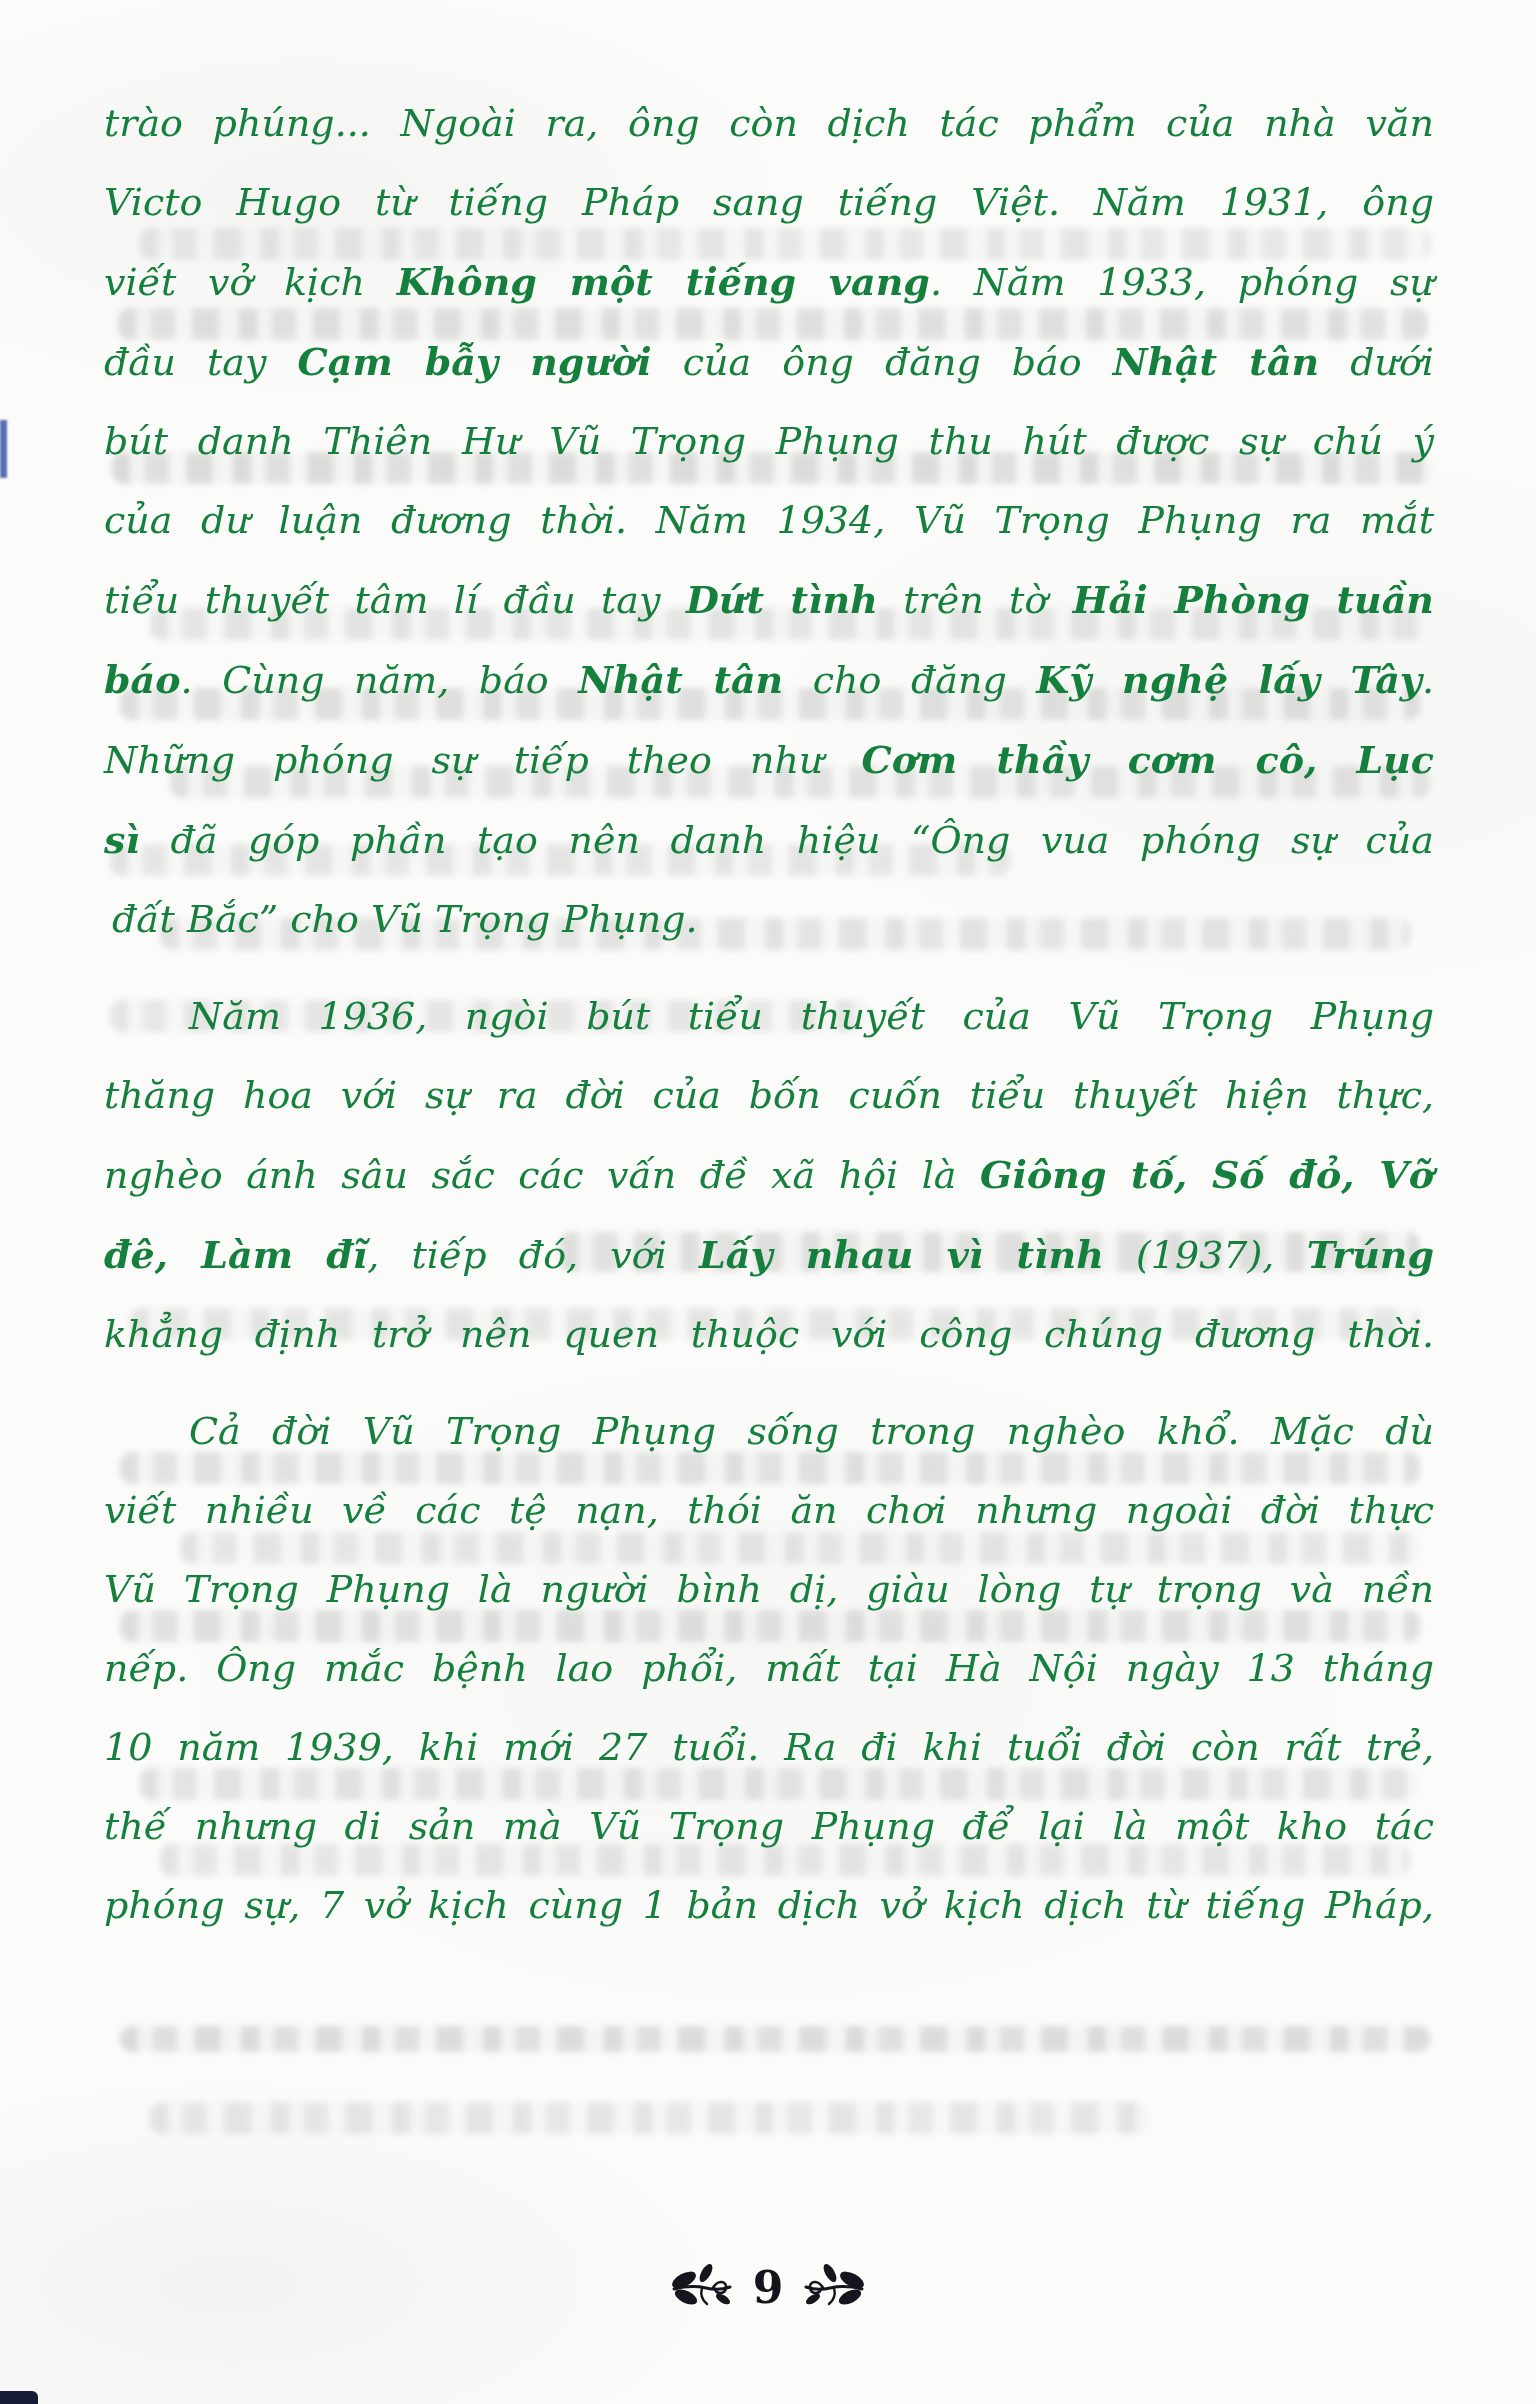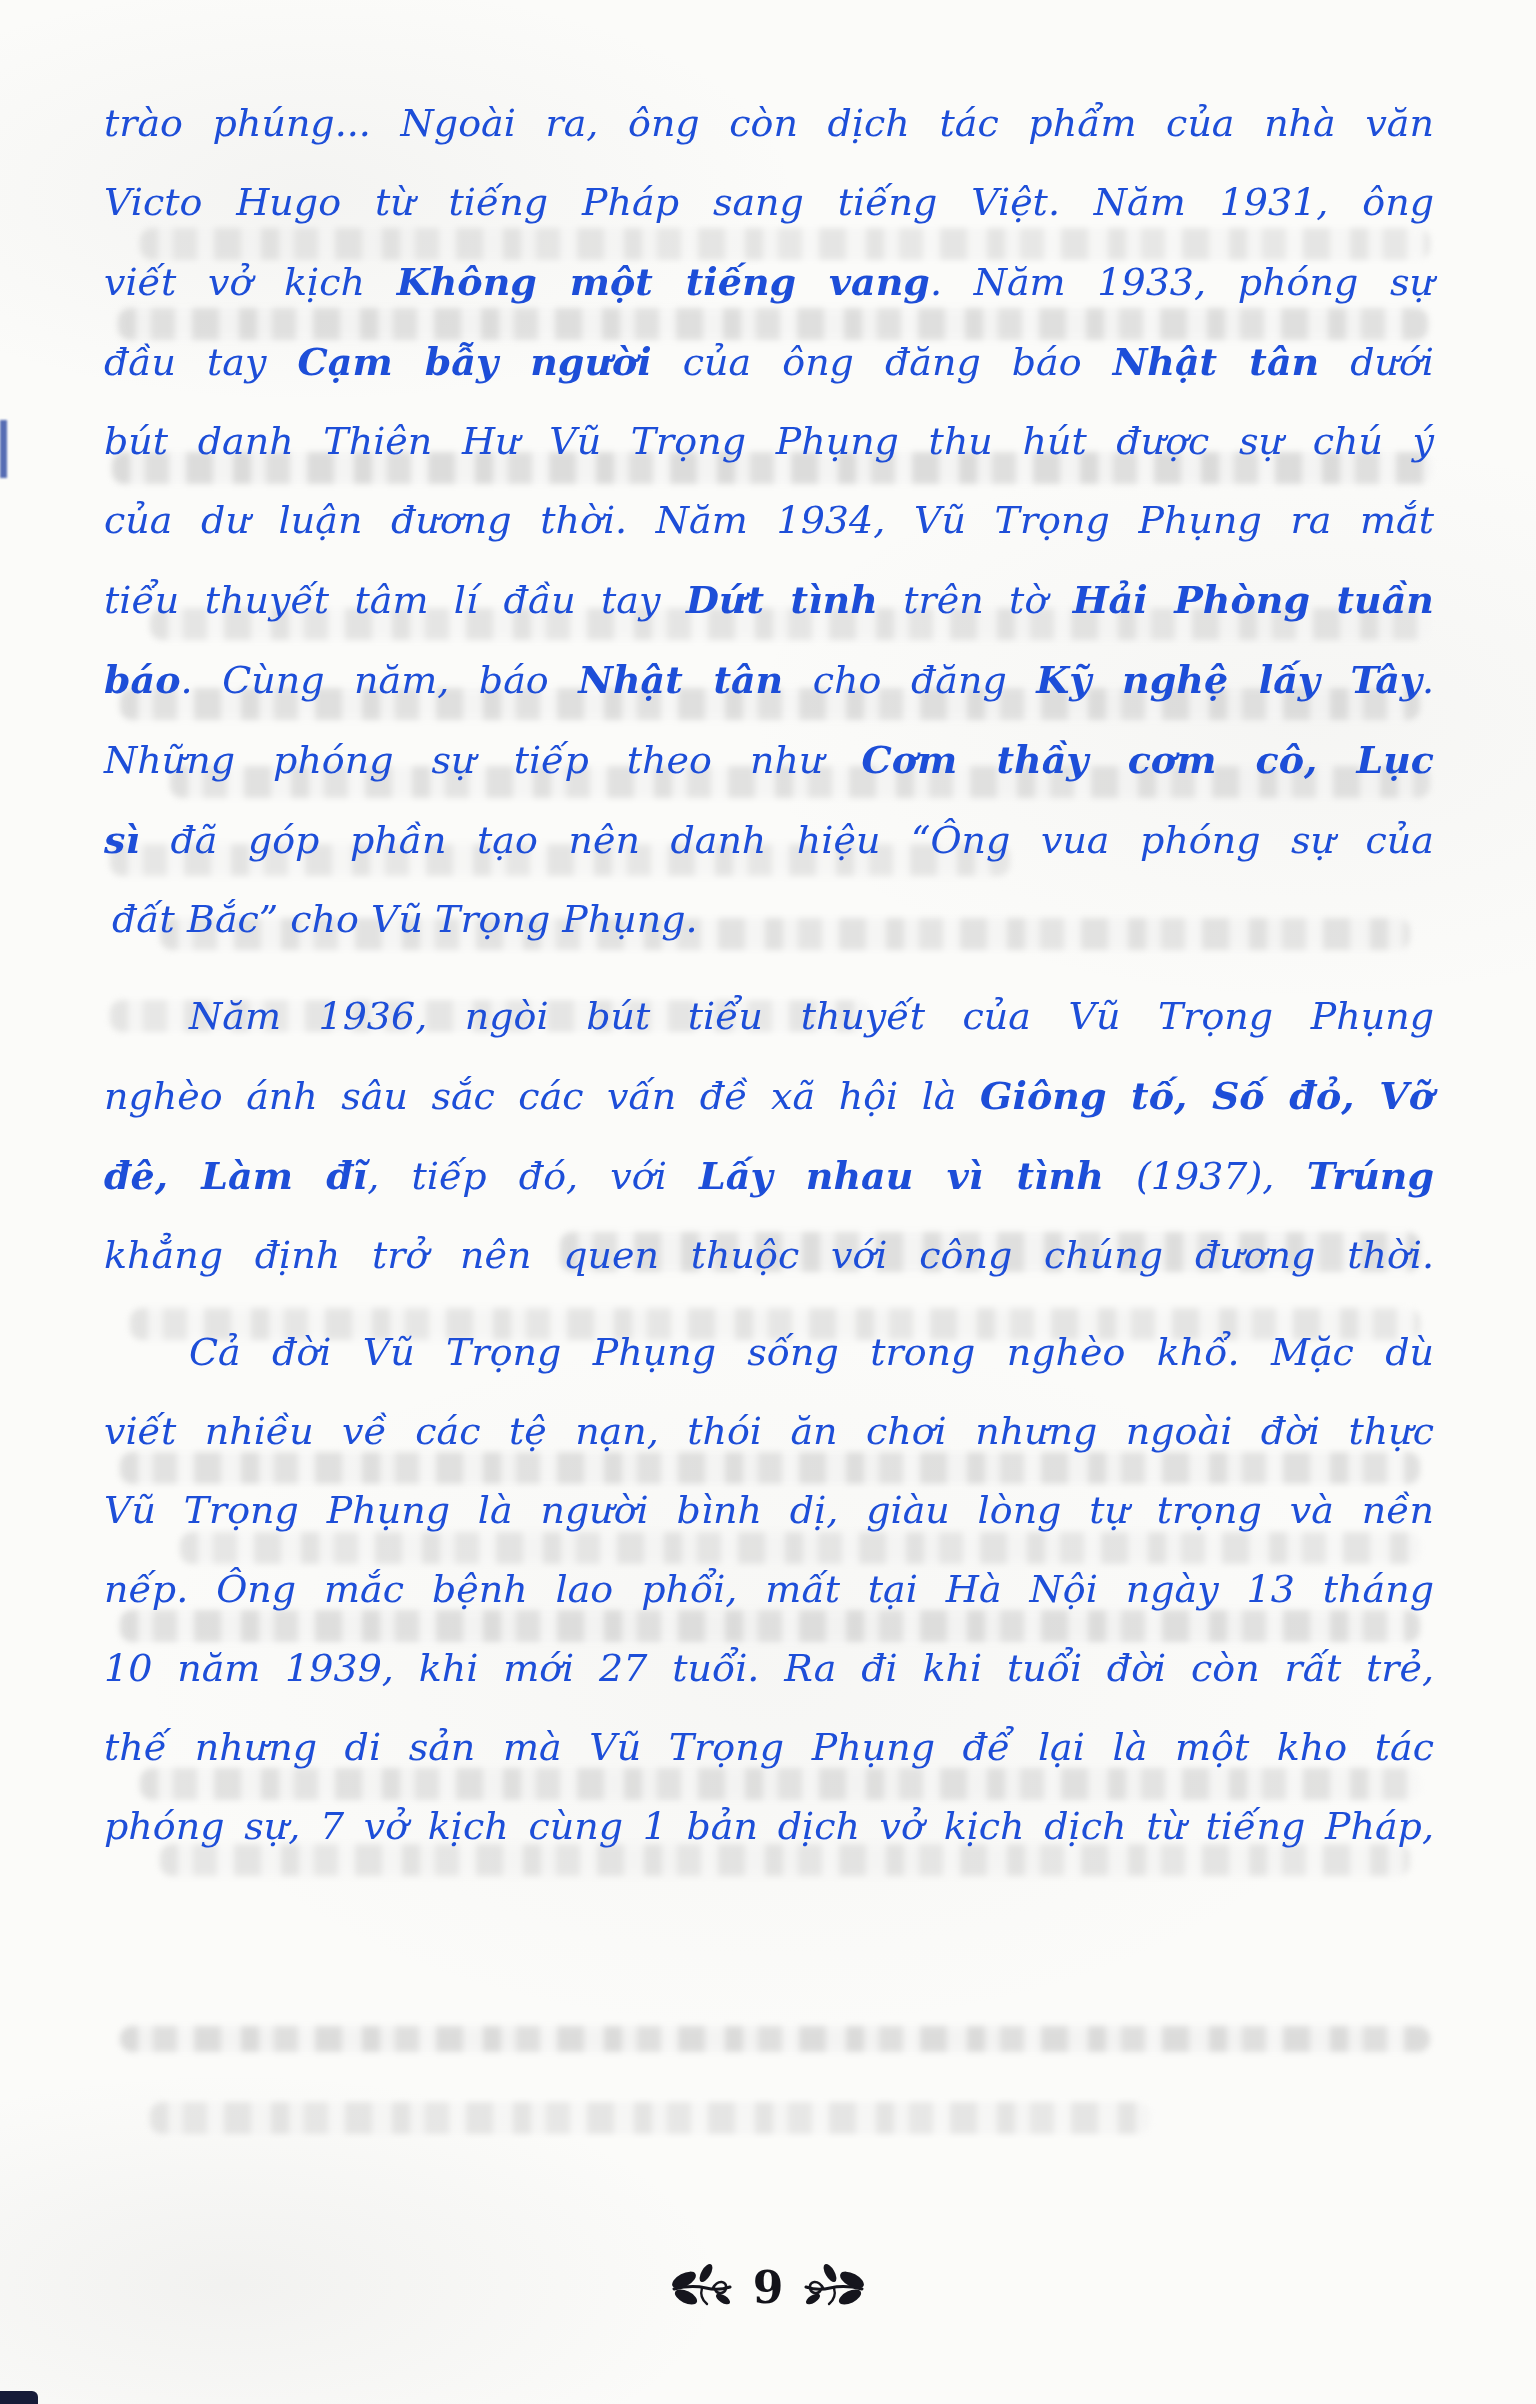--- a/index.html
+++ b/index.html
@@ -27,21 +27,21 @@
     background: repeating-linear-gradient(90deg,
       #c1c1c1 0 18px, #ededed 18px 33px, #c9c9c9 33px 57px,
       #f3f3f3 57px 74px, #c4c4c4 74px 101px, #efefef 101px 121px);
   }
   .text-block {
     position: absolute; left: 104px; top: 84px; width: 1330px;
     z-index: 2;
     font-style: italic;
     font-size: 38px;
     line-height: 79px;
-    color: #1d4ed8;
+    color: #15803d;
     letter-spacing: 0px;
   }
   .para { margin: 0 0 18px 0; }
   .para:last-child { margin-bottom: 0; }
   .line { text-align: justify; text-align-last: justify; }
   .line.unjust { text-align-last: left; margin-left: 8px; }
   .para.indent .line:first-child { text-indent: 85px; }
   .bold { font-weight: bold; }
   .page-footer {
     position: absolute; top: 2248px; left: 0; width: 100%; height: 80px;
@@ -104,20 +104,21 @@
       <div class="line"><span>bút danh Thiên Hư Vũ Trọng Phụng thu hút được sự chú ý</span></div>
       <div class="line"><span>của dư luận đương thời. Năm 1934, Vũ Trọng Phụng ra mắt</span></div>
       <div class="line"><span>tiểu thuyết tâm lí đầu tay </span><span class="bold">Dứt tình</span><span> trên tờ </span><span class="bold">Hải Phòng tuần</span></div>
       <div class="line"><span class="bold">báo</span><span>. Cùng năm, báo </span><span class="bold">Nhật tân</span><span> cho đăng </span><span class="bold">Kỹ nghệ lấy Tây</span><span>.</span></div>
       <div class="line"><span>Những phóng sự tiếp theo như </span><span class="bold">Cơm thầy cơm cô, Lục</span></div>
       <div class="line"><span class="bold">sì</span><span> đã góp phần tạo nên danh hiệu “Ông vua phóng sự của</span></div>
       <div class="line unjust"><span>đất Bắc” cho Vũ Trọng Phụng.</span></div>
     </div>
     <div class="para indent">
       <div class="line"><span>Năm 1936, ngòi bút tiểu thuyết của Vũ Trọng Phụng</span></div>
+      <div class="line"><span>thăng hoa với sự ra đời của bốn cuốn tiểu thuyết hiện thực,</span></div>
       <div class="line"><span>nghèo ánh sâu sắc các vấn đề xã hội là </span><span class="bold">Giông tố, Số đỏ, Vỡ</span></div>
       <div class="line"><span class="bold">đê, Làm đĩ</span><span>, tiếp đó, với </span><span class="bold">Lấy nhau vì tình</span><span> (1937), </span><span class="bold">Trúng</span></div>
       <div class="line"><span>khẳng định trở nên quen thuộc với công chúng đương thời.</span></div>
     </div>
     <div class="para indent">
       <div class="line"><span>Cả đời Vũ Trọng Phụng sống trong nghèo khổ. Mặc dù</span></div>
       <div class="line"><span>viết nhiều về các tệ nạn, thói ăn chơi nhưng ngoài đời thực</span></div>
       <div class="line"><span>Vũ Trọng Phụng là người bình dị, giàu lòng tự trọng và nền</span></div>
       <div class="line"><span>nếp. Ông mắc bệnh lao phổi, mất tại Hà Nội ngày 13 tháng</span></div>
       <div class="line"><span>10 năm 1939, khi mới 27 tuổi. Ra đi khi tuổi đời còn rất trẻ,</span></div>

